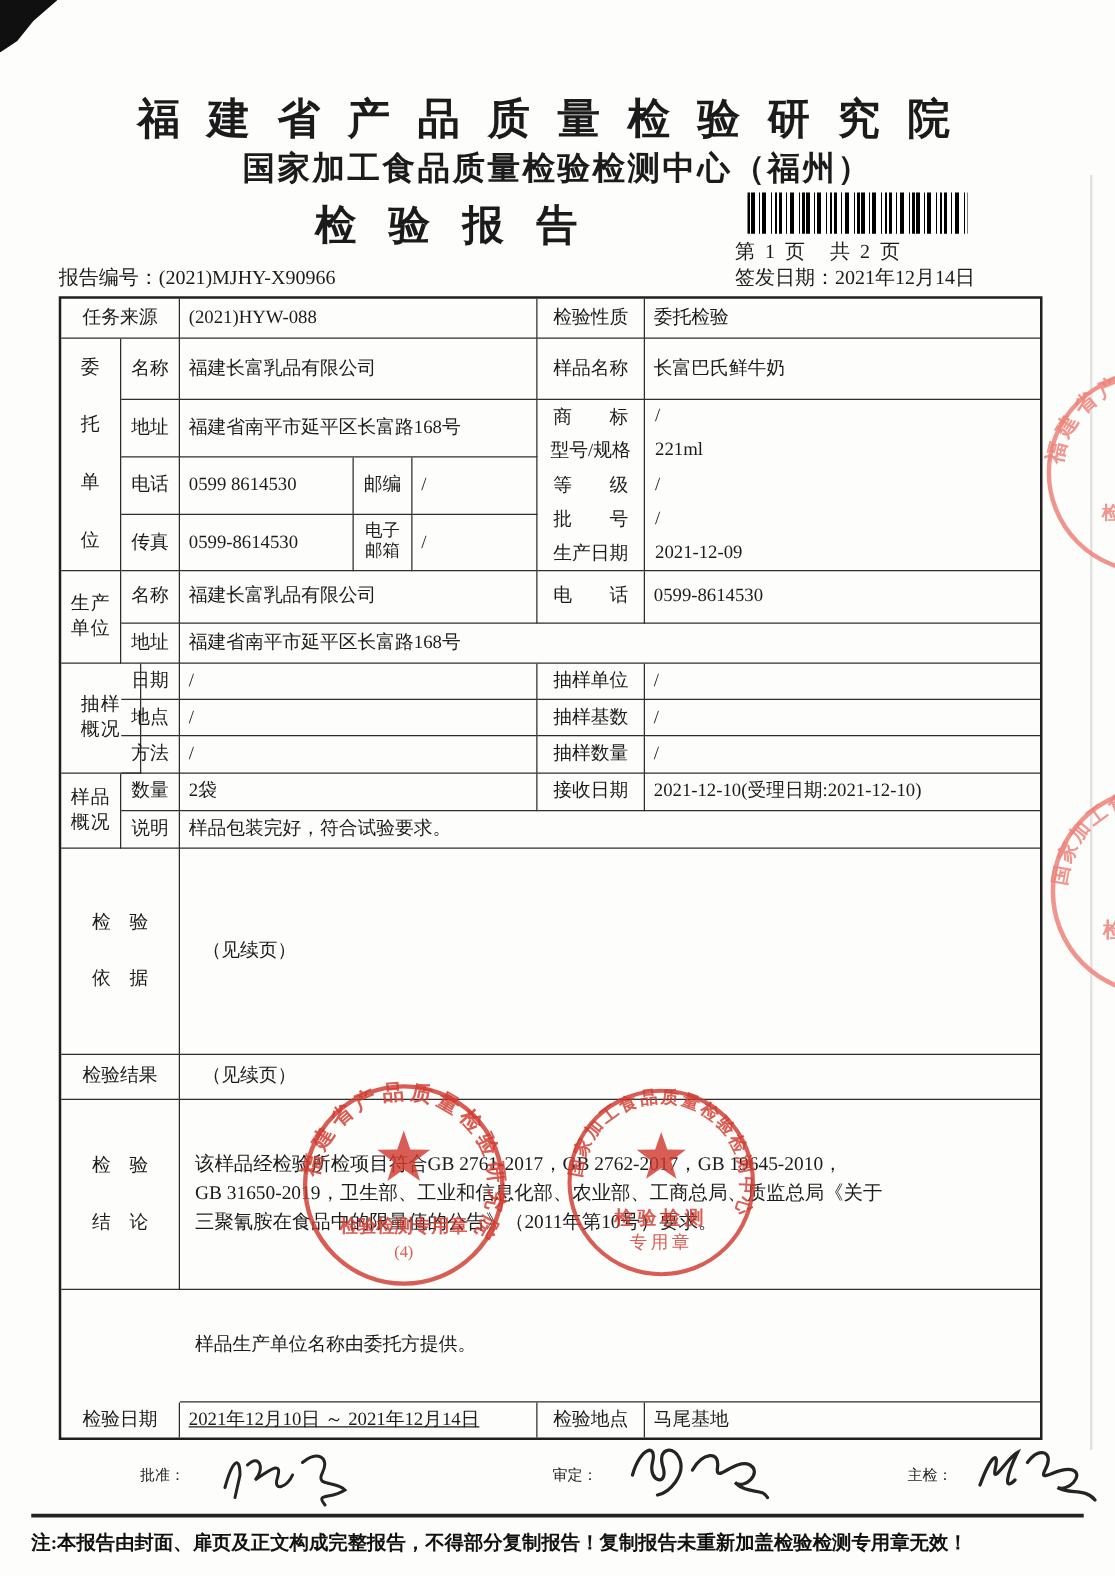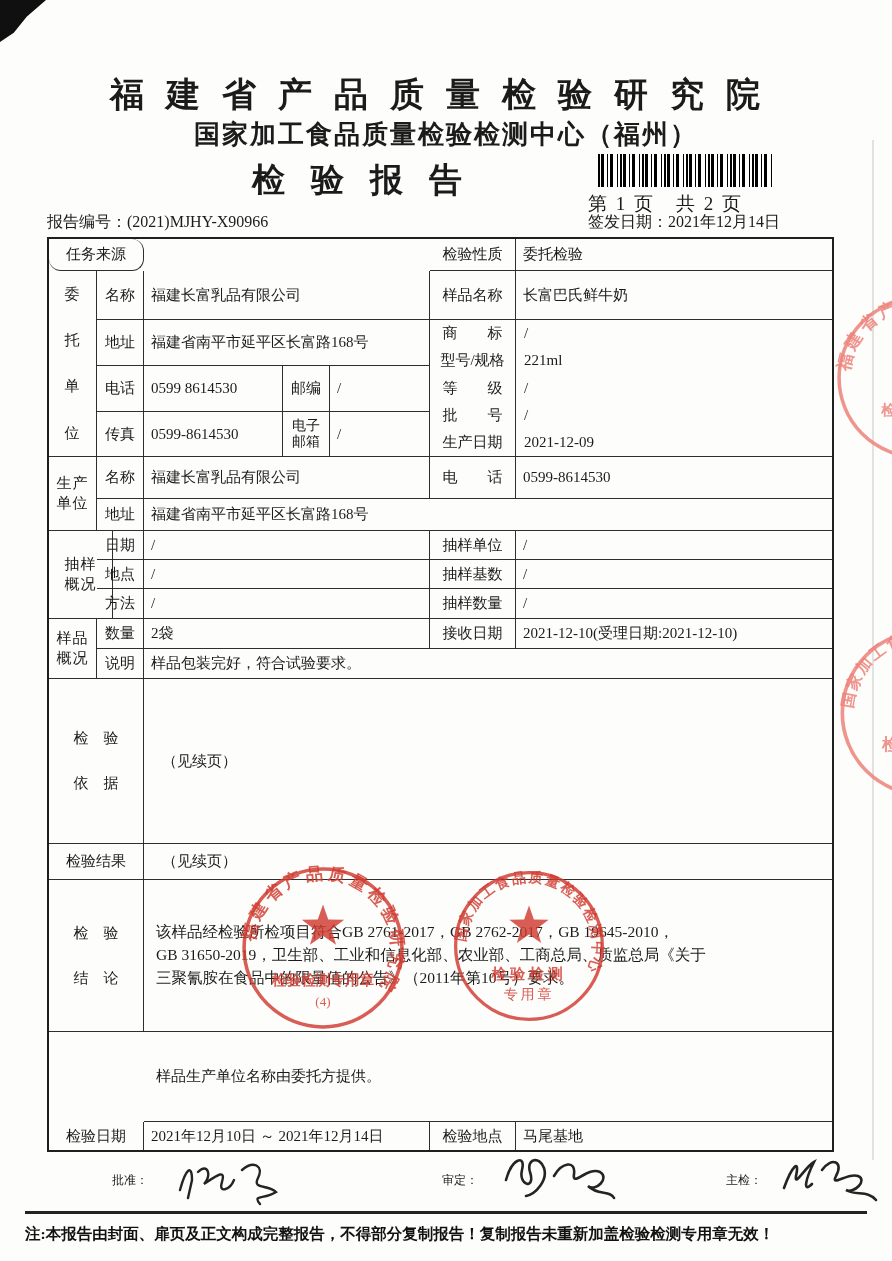--- a/index.html
+++ b/index.html
@@ -58,32 +58,33 @@
 <div id="page">
 
   <div id="corner-artifact"></div>
   <div id="scan-streak"></div>
 
   <div class="abs title" style="left:0;top:72px;width:892px;font-size:34px;letter-spacing:22px;">福建省产品质量检验研究院</div>
   <div class="abs title" style="left:0;top:117px;width:892px;font-size:26px;letter-spacing:2px;">国家加工食品质量检验检测中心（福州）</div>
   <div class="abs title" style="left:252px;top:158px;font-size:33px;letter-spacing:26px;text-align:left;">检验报告</div>
 
   <div id="barcode"></div>
-  <div class="abs" style="left:588px;top:191px;font-size:19px;letter-spacing:2px;">第 1 页　共 2 页</div>
+  <div class="abs" style="left:588px;top:191px;font-size:16px;letter-spacing:2px;">第 1 页　共 2 页</div>
 
   <div class="abs" style="left:47px;top:212px;font-size:16px;">
     <span>报告编号：</span><span>(2021)MJHY-X90966</span>
   </div>
   <div class="abs" style="left:588px;top:212px;font-size:16px;">
     <span>签发日期：</span><span>2021年12月14日</span>
   </div>
 
   <div id="tbl">
 
-    <div class="cell bb br ctr" style="left:0;top:0;width:95px;height:32px;border-radius:12px;">任务来源</div>
+    <div class="cell bb br ctr" style="left:0;top:0;width:95px;height:32px;">任务来源</div>
+    <div class="cell bb br" style="left:95px;top:0;width:286px;height:32px;">(2021)HYW-088</div>
     <div class="cell bb br ctr" style="left:381px;top:0;width:86px;height:32px;text-align:right;">检验性质</div>
     <div class="cell bb" style="left:467px;top:0;width:316px;height:32px;">委托检验</div>
 
     <div class="cell bb br col grp" style="left:0;top:32px;width:48px;height:186px;justify-content:space-around;">
       <span>委</span>
       <span>托</span>
       <span>单</span>
       <span>位</span>
     </div>
 
@@ -181,21 +182,21 @@
     </div>
     <div class="cell bb col" style="left:95px;top:641px;width:688px;height:152px;align-items:flex-start;justify-content:flex-start;padding:40px 10px 0 12px;">
       <div class="conc-line">该样品经检验所检项目符合GB 2761-2017，GB 2762-2017，GB 19645-2010，</div>
       <div class="conc-line">GB 31650-2019，卫生部、工业和信息化部、农业部、工商总局、质监总局《关于</div>
       <div class="conc-line">三聚氰胺在食品中的限量值的公告》（2011年第10号）要求。</div>
     </div>
 
     <div class="cell bb" style="left:95px;top:793px;width:688px;height:90px;padding-left:12px;">样品生产单位名称由委托方提供。</div>
 
     <div class="cell br ctr" style="left:0;top:883px;width:95px;height:28px;">检验日期</div>
-    <div class="cell br" style="left:95px;top:883px;width:286px;height:28px;">2021年12月10日 ～ 2021年12月14日</div>
+    <div class="cell br" style="left:95px;top:883px;width:286px;height:28px;text-decoration:underline;">2021年12月10日 ～ 2021年12月14日</div>
     <div class="cell br ctr" style="left:381px;top:883px;width:86px;height:28px;">检验地点</div>
     <div class="cell" style="left:467px;top:883px;width:316px;height:28px;">马尾基地</div>
   </div>
 
   <svg class="stamp stamp-main" style="left:238px;top:862px;" width="170" height="172" viewBox="0 0 168 170">
     <circle cx="84" cy="85" r="78" fill="none" stroke="currentColor" stroke-width="3.5"></circle>
     <defs>
         <path id="ringA" d="M16,85 a68,68 0 1,1 136,0 a68,68 0 1,1 -136,0"></path>
       </defs>
     <text font-size="17" font-weight="bold" letter-spacing="4" fill="currentColor">

